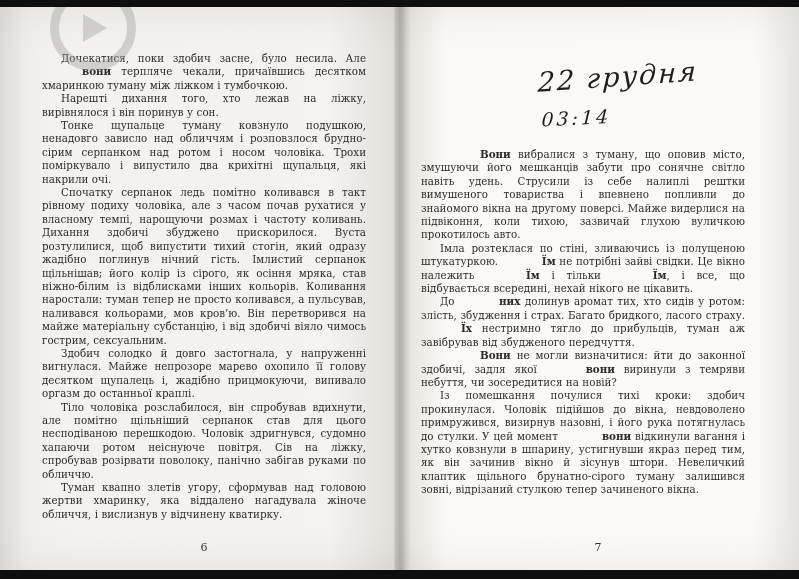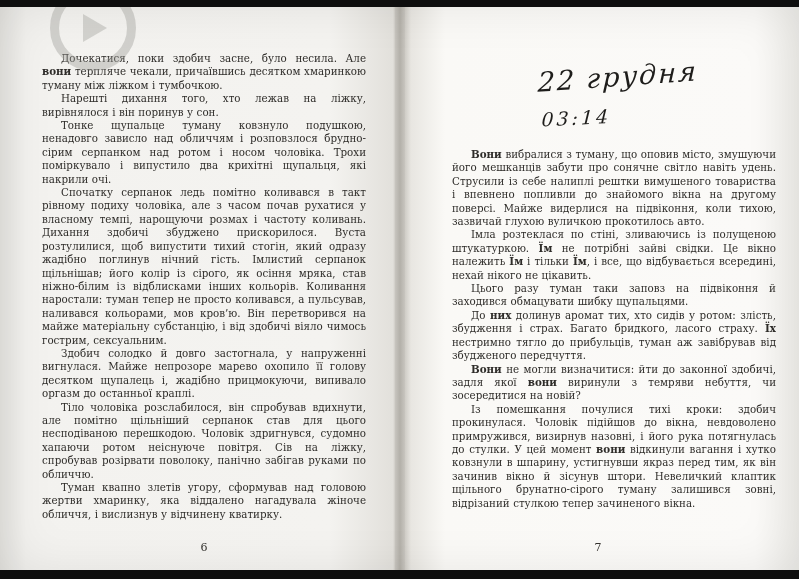--- a/index.html
+++ b/index.html
@@ -35,31 +35,31 @@
     background: linear-gradient(to right,
       #cfccc6 0px, #e8e6e1 6px, #faf9f6 40px, #fbfaf8 350px, #f0efeb 100%);
   }
   .gutter {
     position: absolute; top: 0; bottom: 0; left: 395px; width: 10px;
     background: linear-gradient(to right, #c8c5bf, #b3b0a9 50%, #c8c5bf);
   }
 
   .page-text { position: absolute; overflow: hidden; }
   .page.left  .page-text { left: 42px; width: 324px; top: 45px; bottom: 40px; }
-  .page.right .page-text { left: 47px; width: 324px; top: 141px; bottom: 30px; }
+  .page.right .page-text { left: 16px; width: 324px; top: 141px; bottom: 30px; }
 
   .para {
     text-align: justify;
     text-indent: 19px;
     font-size: 10.3px;
     line-height: 13.4px;
     color: #2e2c29;
     word-spacing: 0.2px;
   }
-  .para b { font-weight: bold; }
+  .para b { font-weight: bold; margin-left: 40px; }
 
   .page-num {
     position: absolute; bottom: 16px;
     font-size: 11px; color: #35332f;
     text-align: center; width: 324px;
   }
   .page.left  .page-num { left: 42px; }
   .page.right .page-num { left: 31px; }
 
   .chapter-heading {
@@ -112,21 +112,20 @@
     <div class="gutter"></div>
 
     <div class="page right">
       <div class="chapter-heading">
         <div class="hw-date">22 грудня</div>
         <div class="hw-time">03:14</div>
       </div>
       <div class="page-text">
           <p class="para"><b>Вони</b><span> вибралися з туману, що оповив місто, змушуючи його мешканців забути про сонячне світло навіть удень. Струсили із себе налиплі рештки вимушеного товариства і впевнено попливли до знайомого вікна на другому поверсі. Майже видерлися на підвіконня, коли тихою, зазвичай глухою вуличкою прокотилось авто.</span></p>
           <p class="para"><span>Імла розтеклася по стіні, зливаючись із полущеною штукатуркою. </span><b>Їм</b><span> не потрібні зайві свідки. Це вікно належить </span><b>Їм</b><span> і тільки </span><b>Їм</b><span>, і все, що відбувається всередині, нехай нікого не цікавить.</span></p>
-          <p class="para"><span>Цього разу туман таки заповз на підвіконня й заходився обмацувати шибку щупальцями.</span></p>
           <p class="para"><span>До </span><b>них</b><span> долинув аромат тих, хто сидів у ротом: злість, збудження і страх. Багато бридкого, ласого страху. </span><b>Їх</b><span> нестримно тягло до прибульців, туман аж завібрував від збудженого передчуття.</span></p>
           <p class="para"><b>Вони</b><span> не могли визначитися: йти до законної здобичі, задля якої </span><b>вони</b><span> виринули з темряви небуття, чи зосередитися на новій?</span></p>
           <p class="para"><span>Із помешкання почулися тихі кроки: здобич прокинулася. Чоловік підійшов до вікна, невдоволено примружився, визирнув назовні, і його рука потягнулась до стулки. У цей момент </span><b>вони</b><span> відкинули вагання і хутко ковзнули в шпарину, устигнувши якраз перед тим, як він зачинив вікно й зісунув штори. Невеличкий клаптик щільного брунатно-сірого туману залишився зовні, відрізаний стулкою тепер зачиненого вікна.</span></p>
         </div>
       <div class="page-num">7</div>
     </div>
   </div>
 
   <div class="bar bottom"></div>
 </div>

